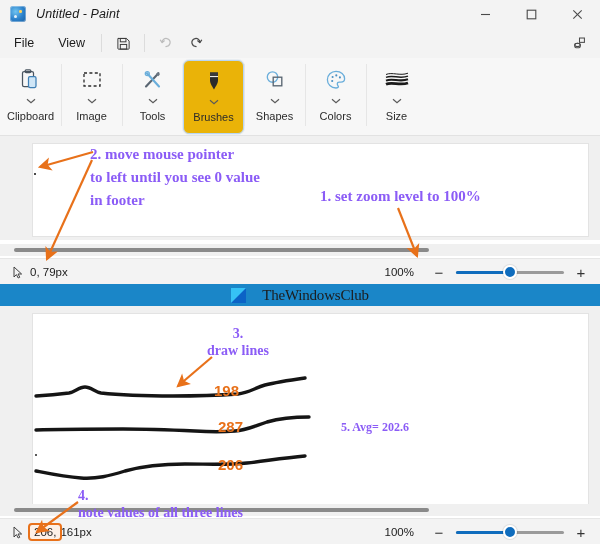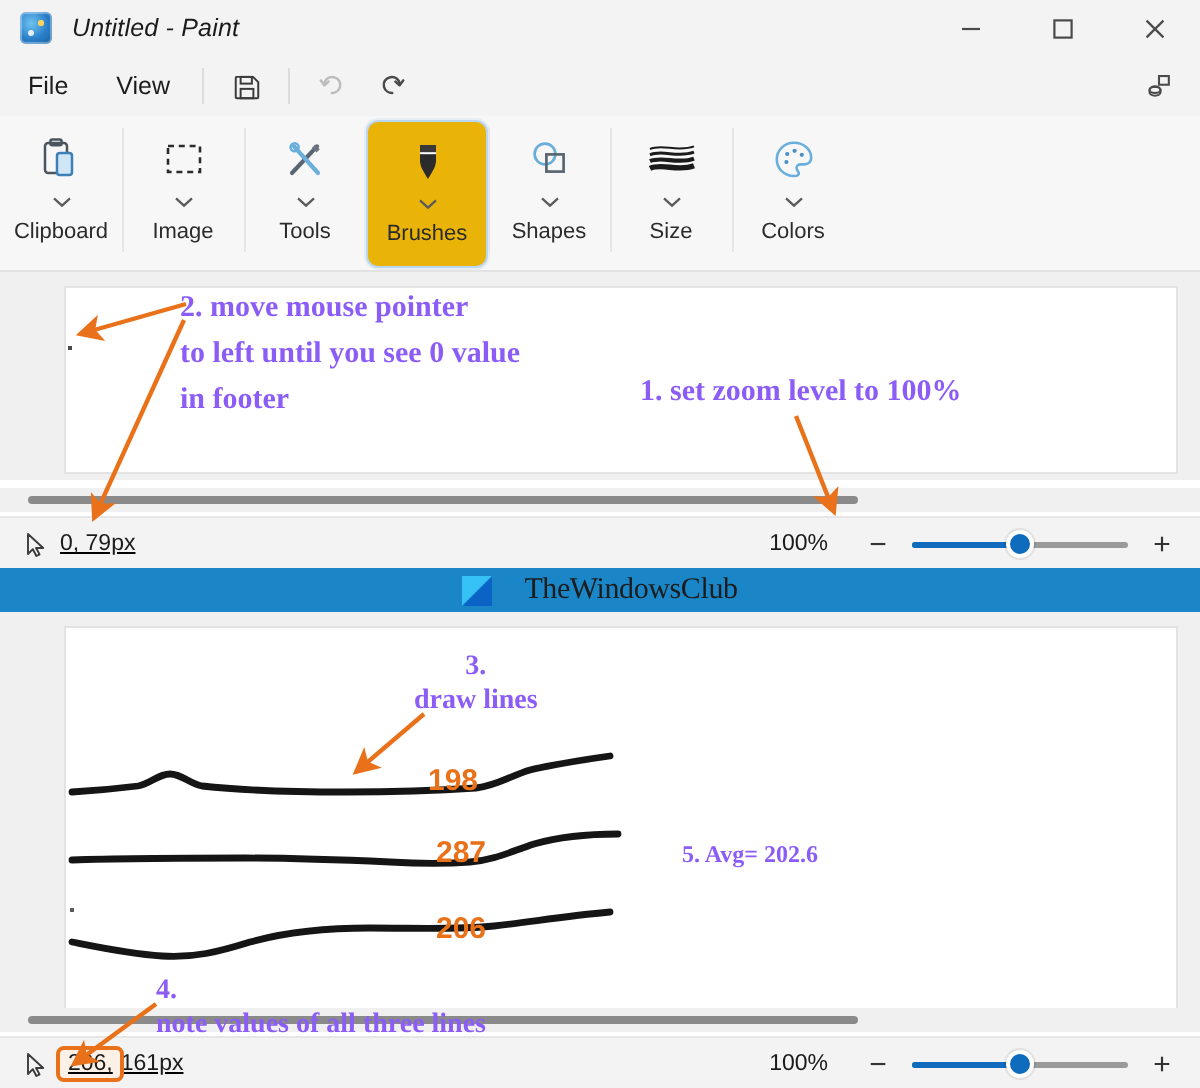--- a/index.html
+++ b/index.html
@@ -72,21 +72,21 @@
   .rlabel{font-size:11px;color:#2b2b2b;margin-top:4px;line-height:12px;}
 
   
   .pane{position:absolute;left:0;width:600px;background:#f0f0f0;overflow:hidden;}
   .canvas-white{position:absolute;background:#ffffff;box-shadow:0 0 0 1px #e3e3e3;}
   .hscroll{position:absolute;left:0;height:12px;background:#f0f0f0;}
   .hscroll .thumb{position:absolute;top:4px;height:4px;border-radius:2px;background:#8a8a8a;}
 
   
   .statusbar{position:absolute;left:0;width:600px;height:26px;background:#f3f3f3;
-    border-top:1px solid #e6e6e6;display:flex;align-items:center;text-decoration:underline;}
+    border-top:1px solid #e6e6e6;display:flex;align-items:center;}
   .cursor-glyph{margin-left:12px;width:12px;height:14px;display:flex;align-items:center;justify-content:center;}
   .coord{font-size:11.5px;color:#1b1b1b;margin-left:6px;white-space:nowrap;}
   .coord .hl{padding:1px 4px;}
   .coord.boxed .hl{outline:2px solid #e8711a;border-radius:2px;background:#fdf0e6;}
   .zoomwrap{position:absolute;right:0;top:0;height:26px;display:flex;align-items:center;}
   .zoompct{font-size:11.5px;color:#1b1b1b;margin-right:14px;}
   .zbtn{width:22px;height:22px;display:flex;align-items:center;justify-content:center;}
   .slider{position:relative;width:108px;height:22px;margin:0 6px;display:flex;align-items:center;}
   .slider .track{position:absolute;left:0;right:0;top:10px;height:3px;border-radius:2px;background:#9a9a9a;}
   .slider .fill{position:absolute;left:0;top:10px;height:3px;border-radius:2px;background:#0f6cbd;}
@@ -249,51 +249,51 @@
       <div class="rchev">
         <svg width="10" height="6" viewBox="0 0 10 6">
             <path d="M1 1.2 L5 4.8 L9 1.2" fill="none" stroke="#5a5a5a" stroke-width="1.15"></path>
           </svg>
       </div>
       <div class="rlabel">Shapes</div>
     </div>
 
     <div class="rgroup">
       <div class="ricon">
+        <svg width="24" height="25" viewBox="0 0 24 25">
+          <path d="M12 3.4 c5 0 8.6 3.4 8.6 7.4 c0 2.6 -2 3.4 -3.7 3.4 h-1.6 c-1.2 0 -2 .8 -2 1.8 c0 1.4 1.1 1.6 1.1 2.6 c0 .9 -1 1.4 -2.4 1.4 c-4.9 0 -8.6 -3.7 -8.6 -8.3 c0 -4.6 3.7 -8.3 8.6 -8.3z" fill="none" stroke="#6aaedb" stroke-width="1.3"></path>
+          <circle cx="8.6" cy="9" r="1.05" fill="#4a90c4"></circle>
+          <circle cx="12.3" cy="7.4" r="1.05" fill="#4a90c4"></circle>
+          <circle cx="15.9" cy="9.4" r="1.05" fill="#4a90c4"></circle>
+          <circle cx="8.2" cy="13" r="1.05" fill="#4a90c4"></circle>
+        </svg>
+      </div>
+      <div class="rchev">
+        <svg width="10" height="6" viewBox="0 0 10 6">
+            <path d="M1 1.2 L5 4.8 L9 1.2" fill="none" stroke="#5a5a5a" stroke-width="1.15"></path>
+          </svg>
+      </div>
+      <div class="rlabel">Colors</div>
+    </div>
+
+    <div class="rgroup">
+      <div class="ricon">
         <svg width="26" height="25" viewBox="0 0 26 25">
           <path d="M2 6.5 C8 3.8 16 8.2 24 5.2" fill="none" stroke="#1b1b1b" stroke-width="1"></path>
           <path d="M2 9.4 C8 6.6 16 11.2 24 8.1" fill="none" stroke="#1b1b1b" stroke-width="1.5"></path>
           <path d="M2 12.6 C8 9.8 16 14.4 24 11.3" fill="none" stroke="#1b1b1b" stroke-width="2.1"></path>
           <path d="M2 16.2 C8 13.4 16 18 24 14.9" fill="none" stroke="#1b1b1b" stroke-width="2.7"></path>
         </svg>
       </div>
       <div class="rchev">
         <svg width="10" height="6" viewBox="0 0 10 6">
             <path d="M1 1.2 L5 4.8 L9 1.2" fill="none" stroke="#5a5a5a" stroke-width="1.15"></path>
           </svg>
       </div>
       <div class="rlabel">Size</div>
-    </div>
-
-    <div class="rgroup">
-      <div class="ricon">
-        <svg width="24" height="25" viewBox="0 0 24 25">
-          <path d="M12 3.4 c5 0 8.6 3.4 8.6 7.4 c0 2.6 -2 3.4 -3.7 3.4 h-1.6 c-1.2 0 -2 .8 -2 1.8 c0 1.4 1.1 1.6 1.1 2.6 c0 .9 -1 1.4 -2.4 1.4 c-4.9 0 -8.6 -3.7 -8.6 -8.3 c0 -4.6 3.7 -8.3 8.6 -8.3z" fill="none" stroke="#6aaedb" stroke-width="1.3"></path>
-          <circle cx="8.6" cy="9" r="1.05" fill="#4a90c4"></circle>
-          <circle cx="12.3" cy="7.4" r="1.05" fill="#4a90c4"></circle>
-          <circle cx="15.9" cy="9.4" r="1.05" fill="#4a90c4"></circle>
-          <circle cx="8.2" cy="13" r="1.05" fill="#4a90c4"></circle>
-        </svg>
-      </div>
-      <div class="rchev">
-        <svg width="10" height="6" viewBox="0 0 10 6">
-            <path d="M1 1.2 L5 4.8 L9 1.2" fill="none" stroke="#5a5a5a" stroke-width="1.15"></path>
-          </svg>
-      </div>
-      <div class="rlabel">Colors</div>
     </div>
   </div>
 
   <div class="pane" style="top:136px;height:104px;">
     <div class="canvas-white" style="left:33px;top:8px;width:555px;height:92px;">
       <svg width="555" height="92" viewBox="0 0 555 92" style="display:block;">
         <rect x="1" y="29" width="2" height="2" fill="#4a4a4a"></rect>
       </svg>
     </div>
   </div>

